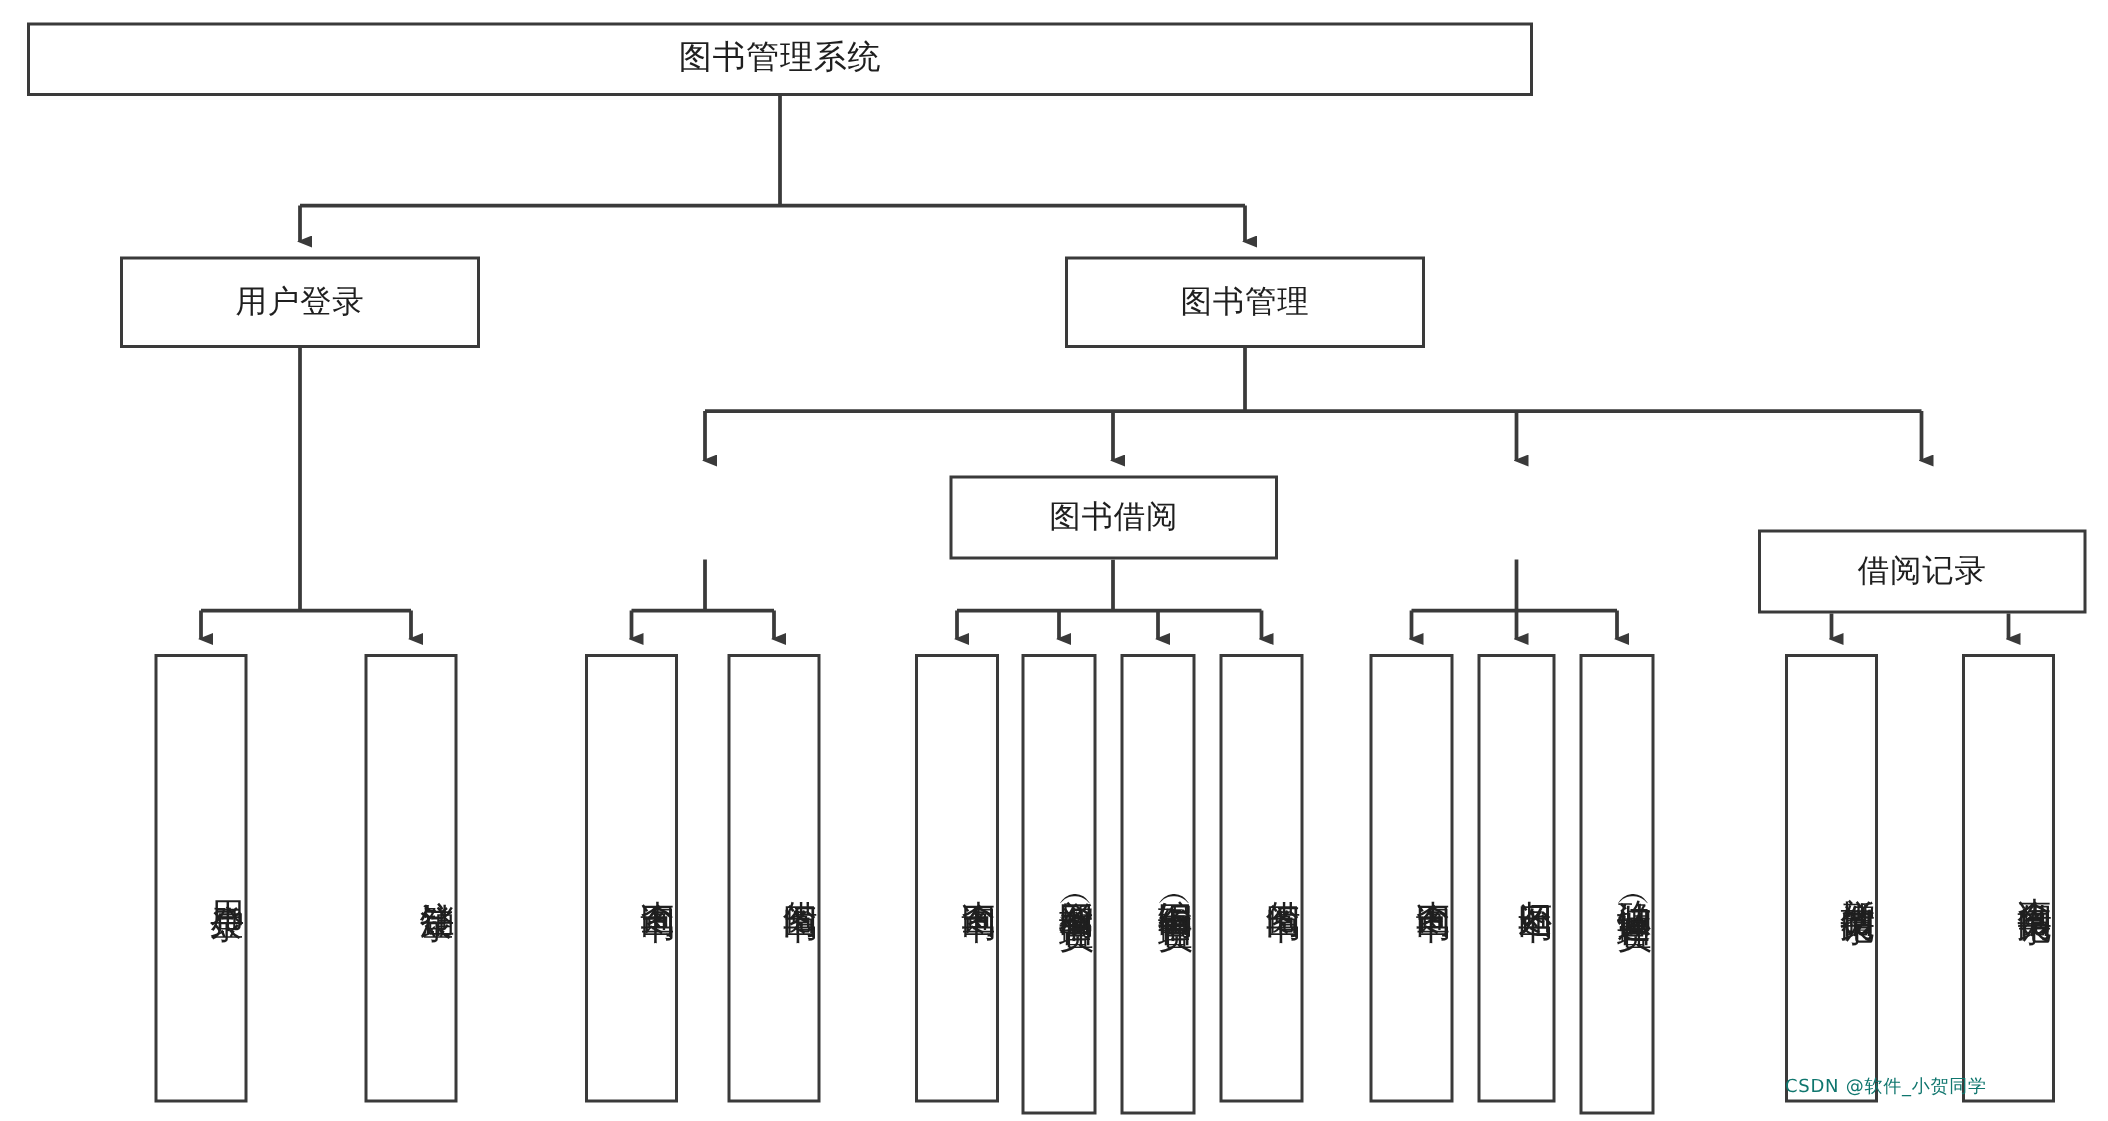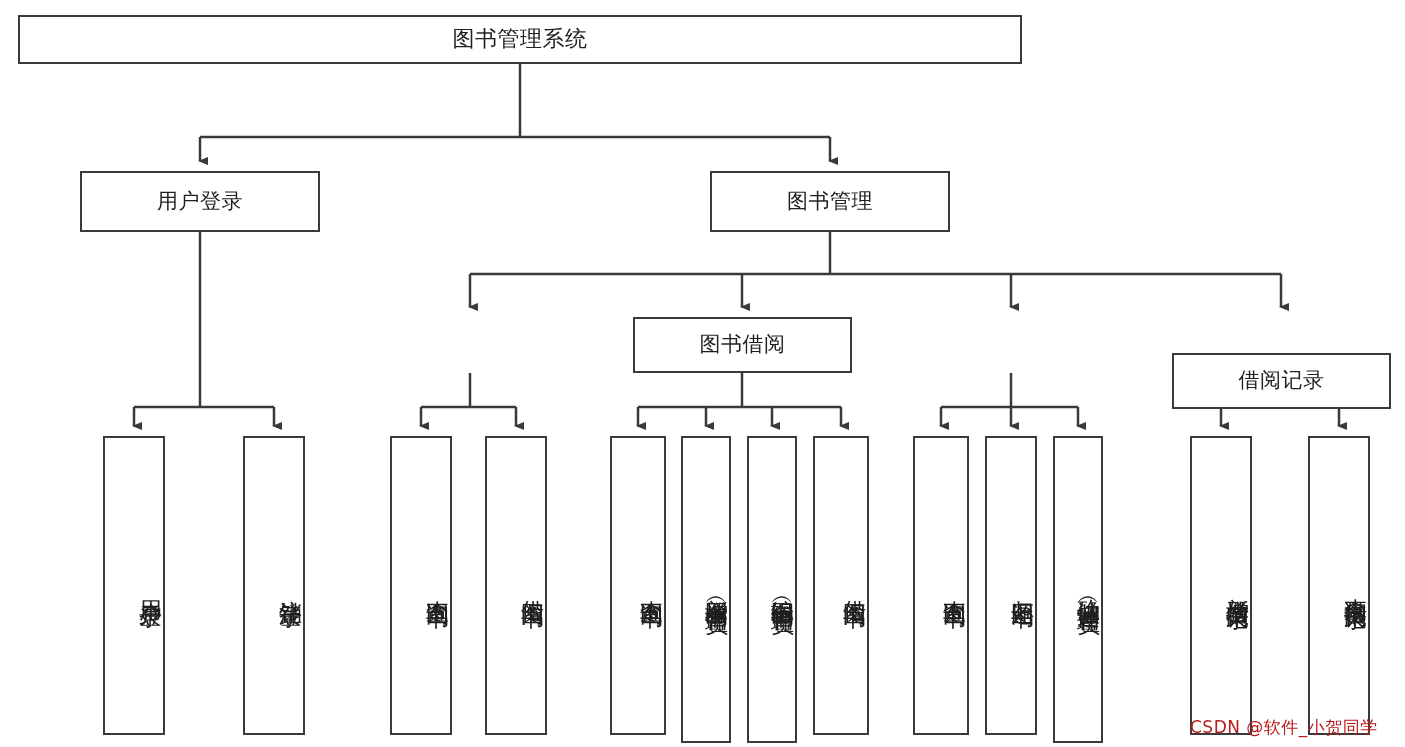--- a/index.html
+++ b/index.html
@@ -50,22 +50,22 @@
   svg.links {
     position: absolute;
     left: 0;
     top: 0;
     width: 1405px;
     height: 747px;
     pointer-events: none;
   }
   .watermark {
     position: absolute;
-    color: #b91c1c;
-    font-size: 17px;
+    color: #0f766e;
+    font-size: 12px;
     letter-spacing: 0.5px;
     white-space: nowrap;
   }
 </style>
 </head>
 <body>
 
 <div id="canvas">
 
   <svg class="links" viewBox="0 0 1405 747">

